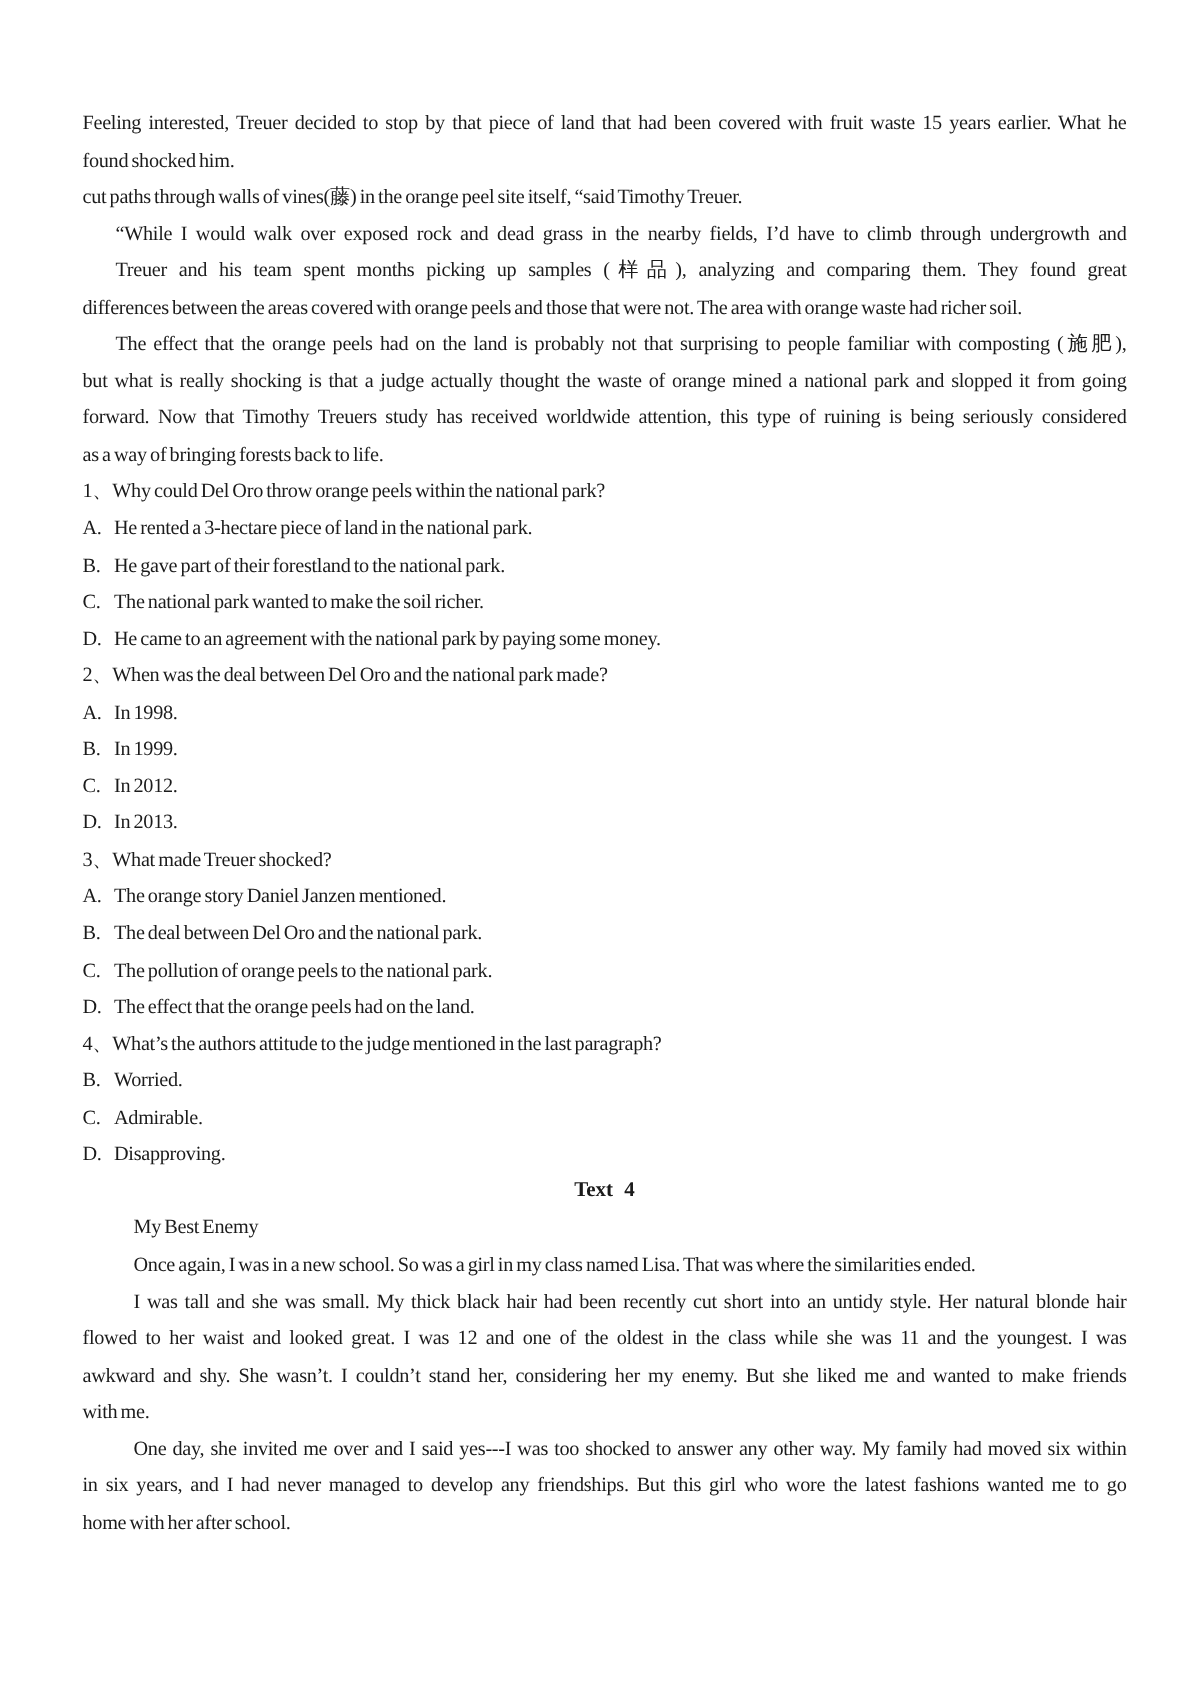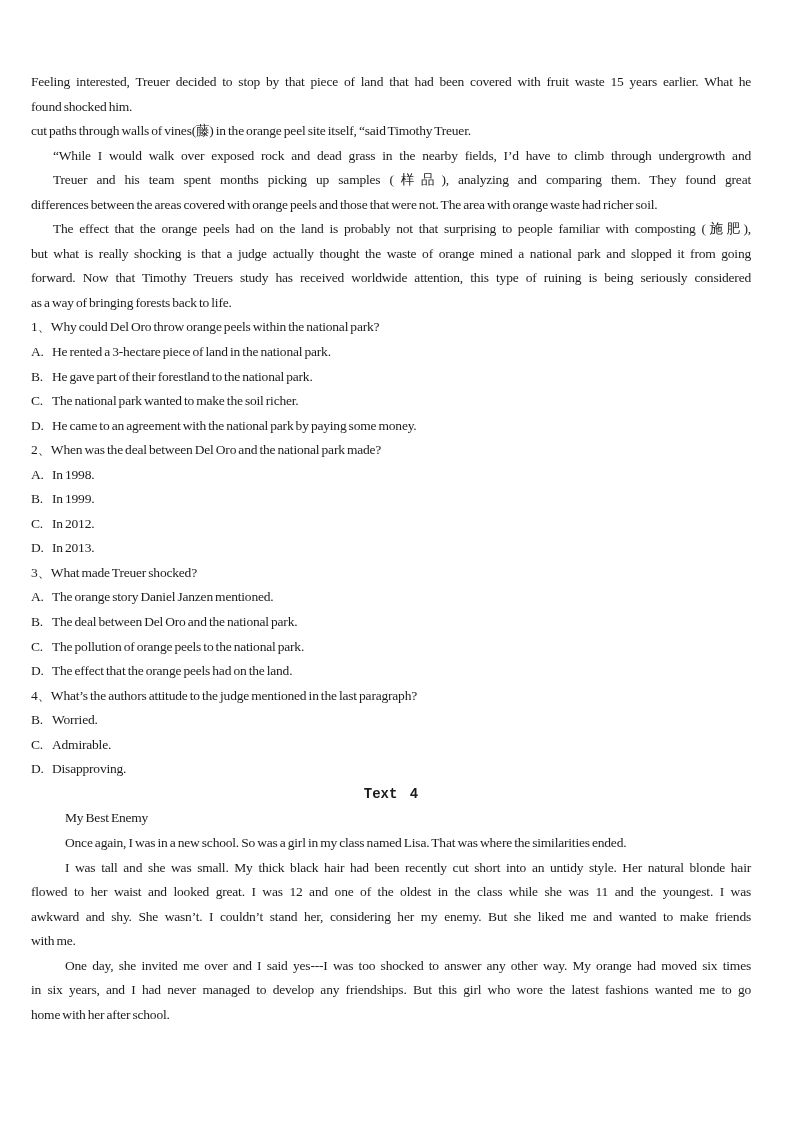--- a/index.html
+++ b/index.html
@@ -1,27 +1,27 @@
 <!DOCTYPE html>
 <html><head>
 <meta charset="utf-8">
 <style>
   html,body{margin:0;padding:0;background:#ffffff;}
   .page{position:relative;width:794px;height:1123px;background:#ffffff;overflow:hidden;
         font-family:"Liberation Serif","DejaVu Serif",serif;color:#1b1b1b;}
   .content{position:absolute;left:31px;top:70px;width:720px;
            font-size:13.5px;line-height:24.55px;letter-spacing:-0.2px;word-spacing:-1px;}
-  .ln{text-align:left;}
+  .ln{text-align:left;margin-left:24px;}
   .j{text-align:justify;text-align-last:justify;}
   .i1{text-indent:22px;}
   .i2{text-indent:34px;font-family:Liberation Serif, serif;}
   .qn{display:inline-block;min-width:19px;}
   .ol{display:inline-block;width:21px;}
   .heading{text-align:center;text-align-last:center;
-           font-family:Liberation Mono, monospace;
+           font-family:Liberation Serif, serif;
            font-weight:bold;font-size:14px;letter-spacing:0;word-spacing:4px;}
 </style>
 </head>
 <body>
 
 <div class="page">
   <div class="content">
 
     <div class="ln j">Feeling interested, Treuer decided to stop by that piece of land that had been covered with fruit waste 15 years earlier. What he</div>
     <div class="ln">found shocked him.</div>
@@ -96,18 +96,18 @@
     </div>
 
     <div class="ln heading">Text 4</div>
 
     <div class="ln i2">My Best Enemy</div>
     <div class="ln i2">Once again, I was in a new school. So was a girl in my class named Lisa. That was where the similarities ended.</div>
     <div class="ln j i2">I was tall and she was small. My thick black hair had been recently cut short into an untidy style. Her natural blonde hair</div>
     <div class="ln j">flowed to her waist and looked great. I was 12 and one of the oldest in the class while she was 11 and the youngest. I was</div>
     <div class="ln j">awkward and shy. She wasn’t. I couldn’t stand her, considering her my enemy. But she liked me and wanted to make friends</div>
     <div class="ln">with me.</div>
-    <div class="ln j i2">One day, she invited me over and I said yes---I was too shocked to answer any other way. My orange had moved six times</div>
+    <div class="ln j i2">One day, she invited me over and I said yes---I was too shocked to answer any other way. My family had moved six within</div>
     <div class="ln j">in six years, and I had never managed to develop any friendships. But this girl who wore the latest fashions wanted me to go</div>
     <div class="ln">home with her after school.</div>
 
   </div>
 </div>
 
 </body></html>

